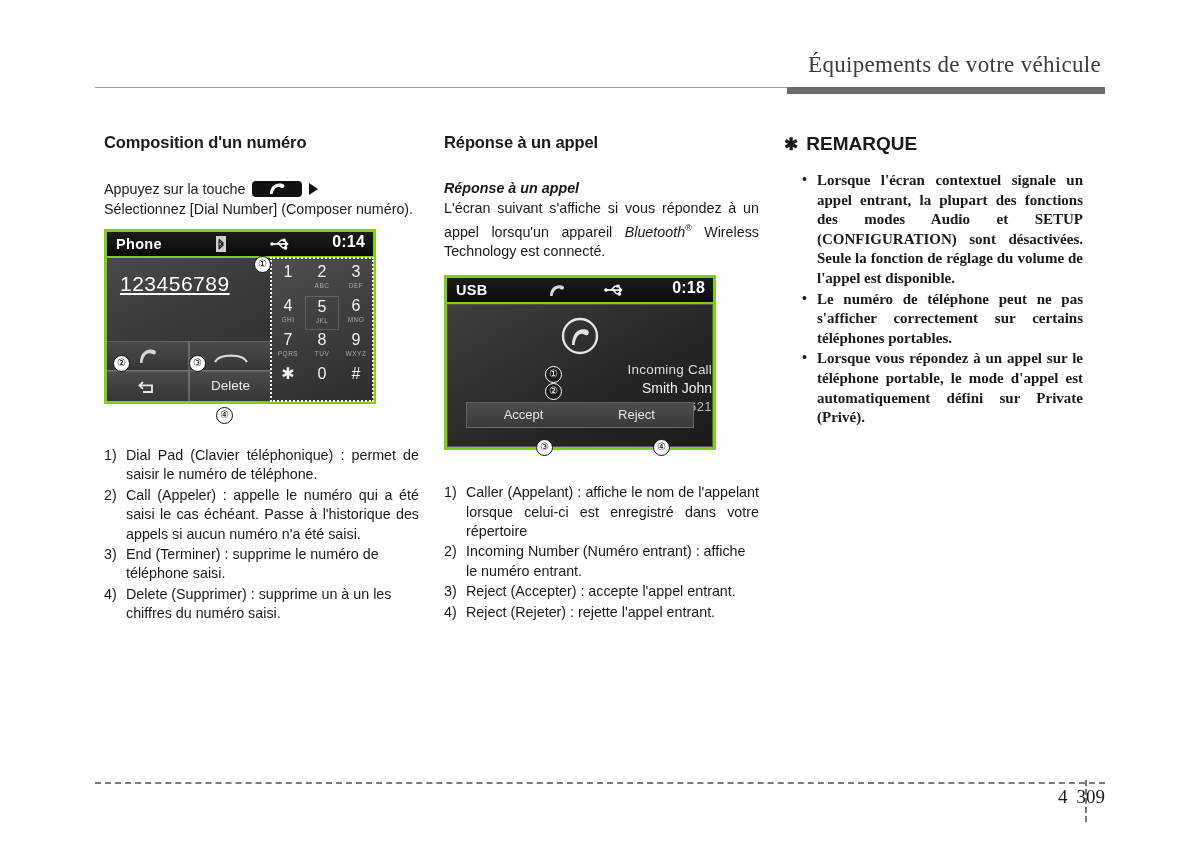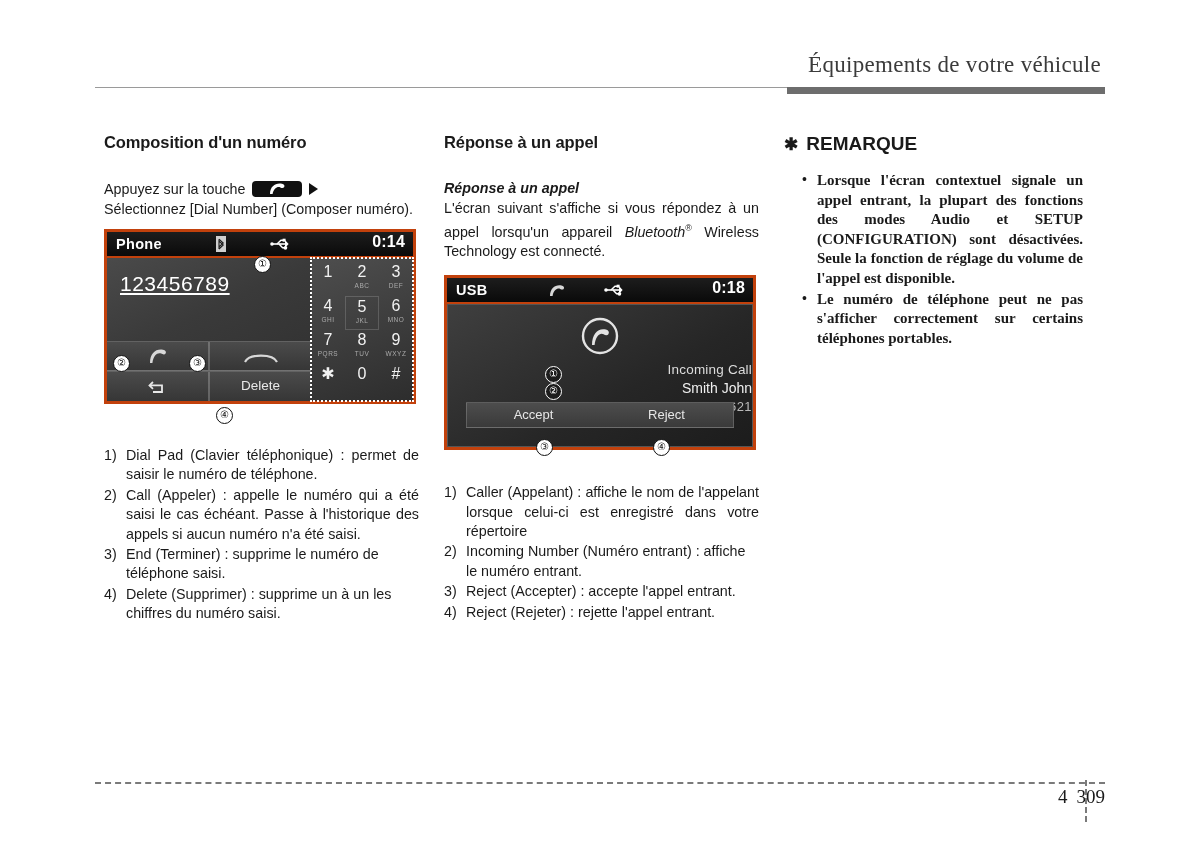--- a/index.html
+++ b/index.html
@@ -165,22 +165,22 @@
     position: absolute;
     left: 2px;
     top: -1px;
     font-size: 14px;
   }
   ul.remarque-list > li .txt { display: block; }
 
   
   .device {
     position: relative;
-    width: 312px;
-    background: #c2410c;
+    width: 272px;
+    background: #84cc16;
   }
   .device-phone { height: 175px; }
   .device-usb   { height: 175px; }
 
   .dev-statusbar {
     position: absolute;
     left: 3px; right: 3px; top: 3px;
     height: 24px;
     background: linear-gradient(#1d1d1d, #0a0a0a);
     display: flex;
@@ -594,20 +594,23 @@
     <span class="star">✱</span>
     <span>REMARQUE</span>
   </div>
   <ul class="remarque-list">
     <li>
       <span class="txt">Lorsque l'écran contextuel signale un appel entrant, la plupart des fonctions des modes Audio et SETUP (CONFIGURATION) sont désactivées. Seule la fonction de réglage du volume de l'appel est disponible.</span>
     </li>
     <li>
       <span class="txt">Le numéro de téléphone peut ne pas s'afficher correctement sur certains téléphones portables.</span>
     </li>
+    <li>
+      <span class="txt">Lorsque vous répondez à un appel sur le téléphone portable, le mode d'appel est automatiquement défini sur Private (Privé).</span>
+    </li>
   </ul>
 </div>
 
 <div class="footer-rule"></div>
 <div class="footer-pg">
   <span>4</span>
   <span class="vsep"></span>
   <span>309</span>
 </div>
 

